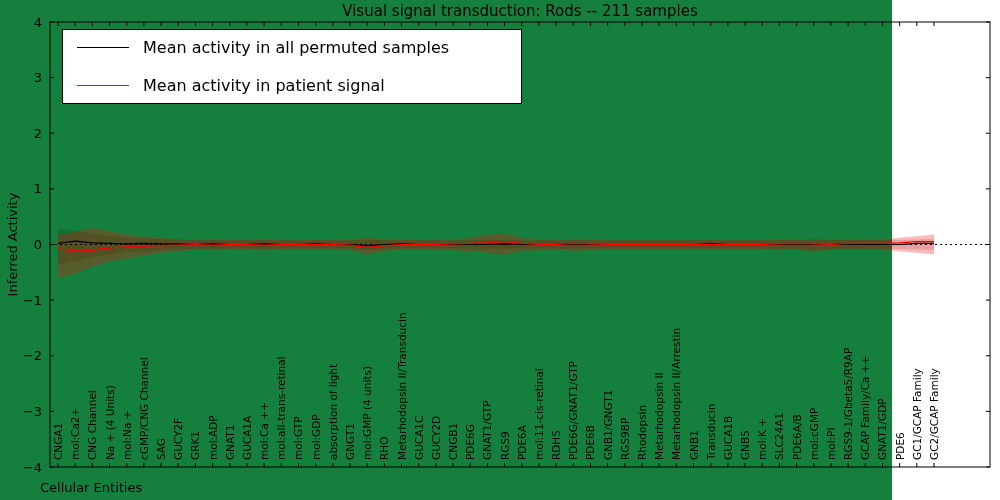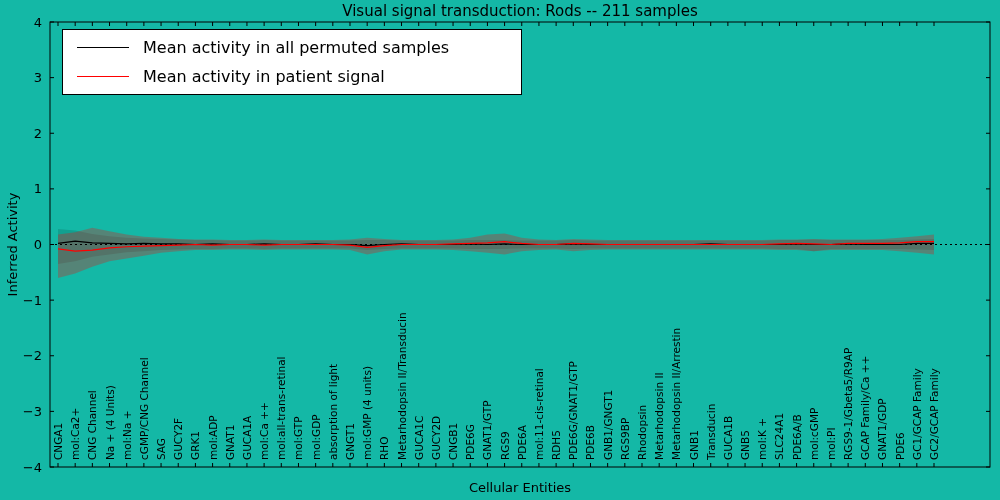--- a/index.html
+++ b/index.html
@@ -1,26 +1,26 @@
 <!DOCTYPE html>
 <html><head>
 <meta charset="utf-8">
 <style>
   *{margin:0;padding:0;box-sizing:border-box}
   html,body{width:1000px;height:500px;background:#fff;overflow:hidden;
     font-family:"DejaVu Sans",sans-serif;color:#000}
-  .figure{position:relative;width:1000px;height:500px;background:#14b8a6}
+  .figure{position:relative;width:892px;height:500px;background:#15803d}
   .title{position:absolute;left:40px;top:2px;width:960px;text-align:center;font-size:15px}
-  .xlabel{position:absolute;left:40px;top:480px;width:960px;text-align:center;font-size:13px}
+  .xlabel{position:absolute;left:40px;top:480px;width:960px;text-align:left;font-size:13px}
   .ylabel{position:absolute;left:-57px;top:236px;width:140px;height:17px;text-align:center;
     font-size:13px;transform:rotate(-90deg)}
   svg#plot-svg{position:absolute;left:0;top:0}
   svg text{font-family:"DejaVu Sans",sans-serif;fill:#000}
   .legend{position:absolute;left:62px;top:29px;background:#fff;border:1px solid #000;
-    padding:8px 14px;display:flex;flex-direction:column;gap:10px;z-index:2}
+    padding:8px 14px;display:flex;flex-direction:column;gap:19px;z-index:2}
   .legend-item{display:flex;align-items:center;gap:14px}
   .swatch{display:inline-block;width:52px;height:0;border-top:1.6px solid #000}
   .legend-label{font-size:16px;white-space:nowrap;padding-right:58px}
 </style>
 </head>
 <body>
 
 <div class="figure">
   <div class="title">Visual signal transduction: Rods -- 211 samples</div>
   <div class="ylabel">Inferred Activity</div>

